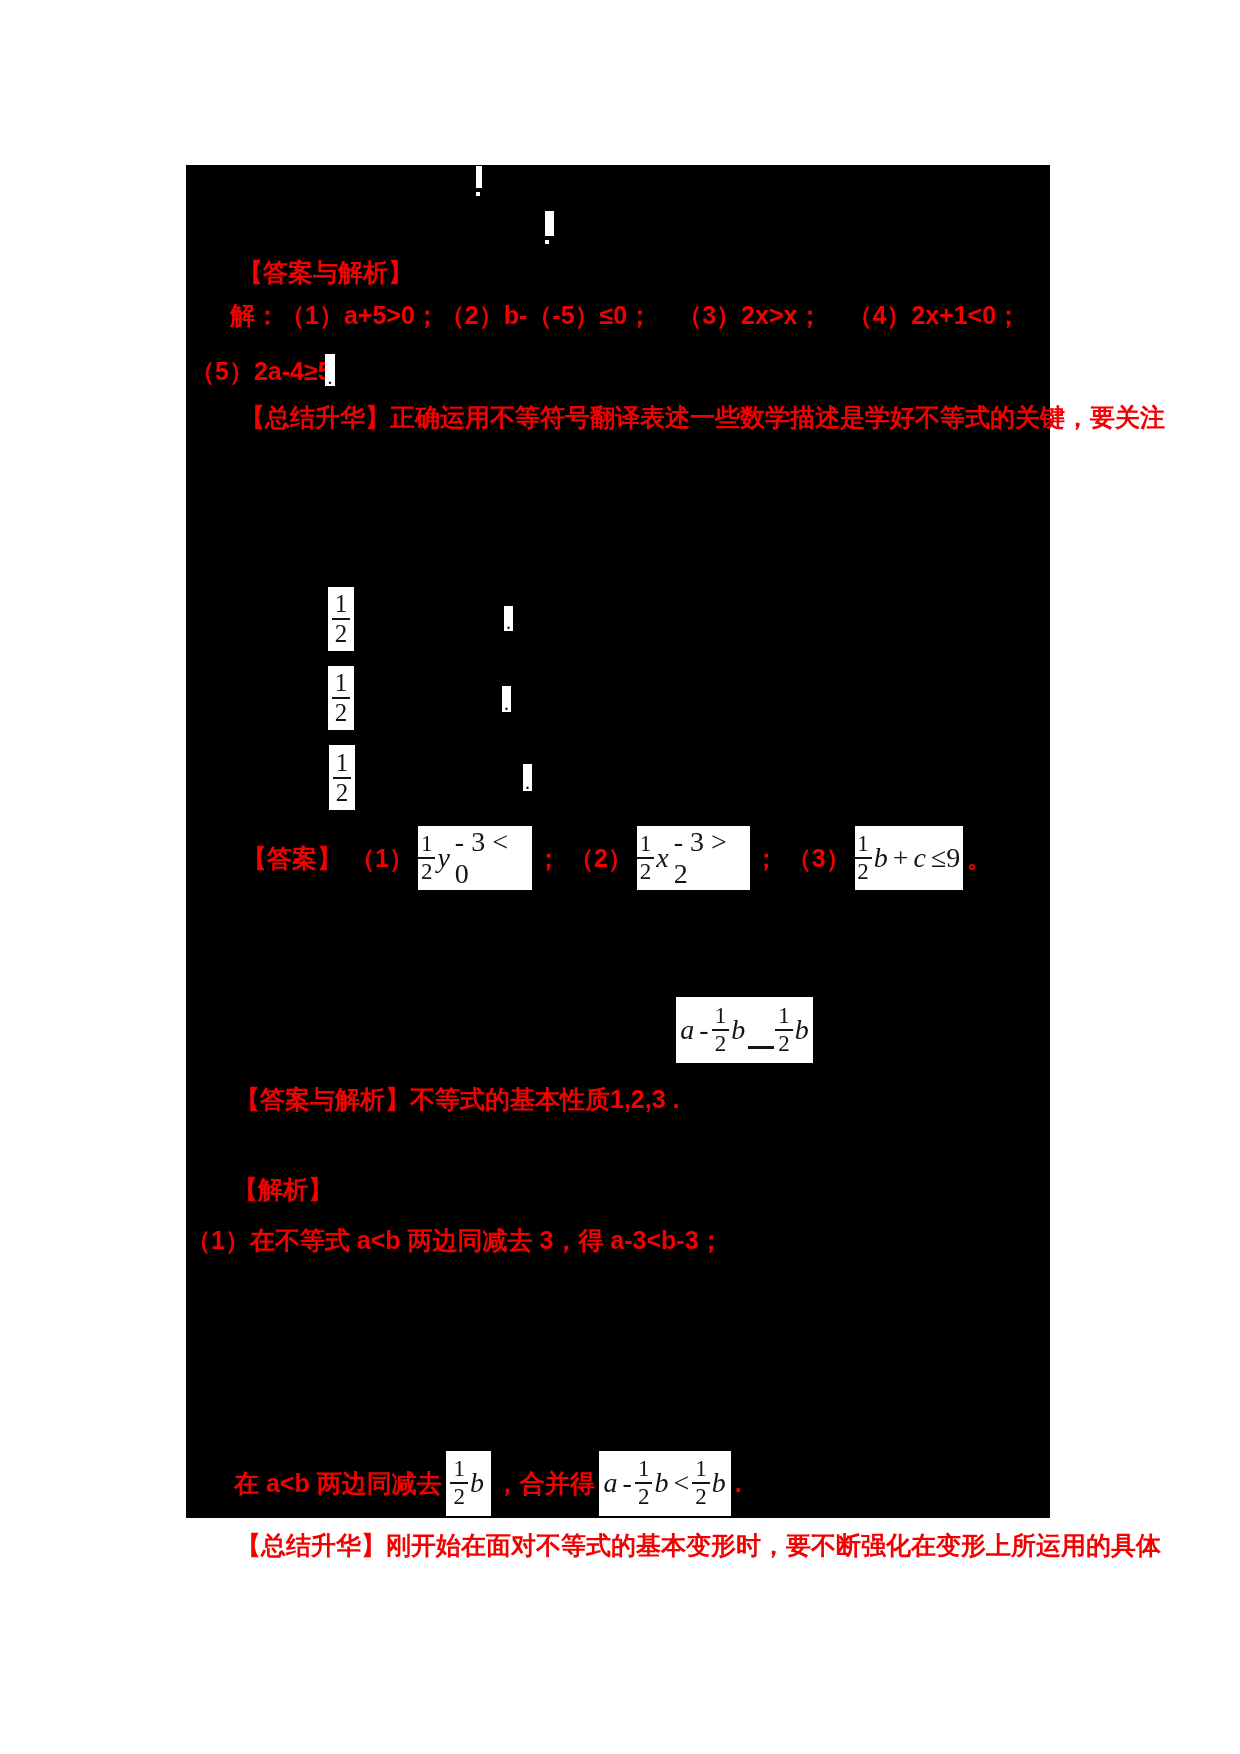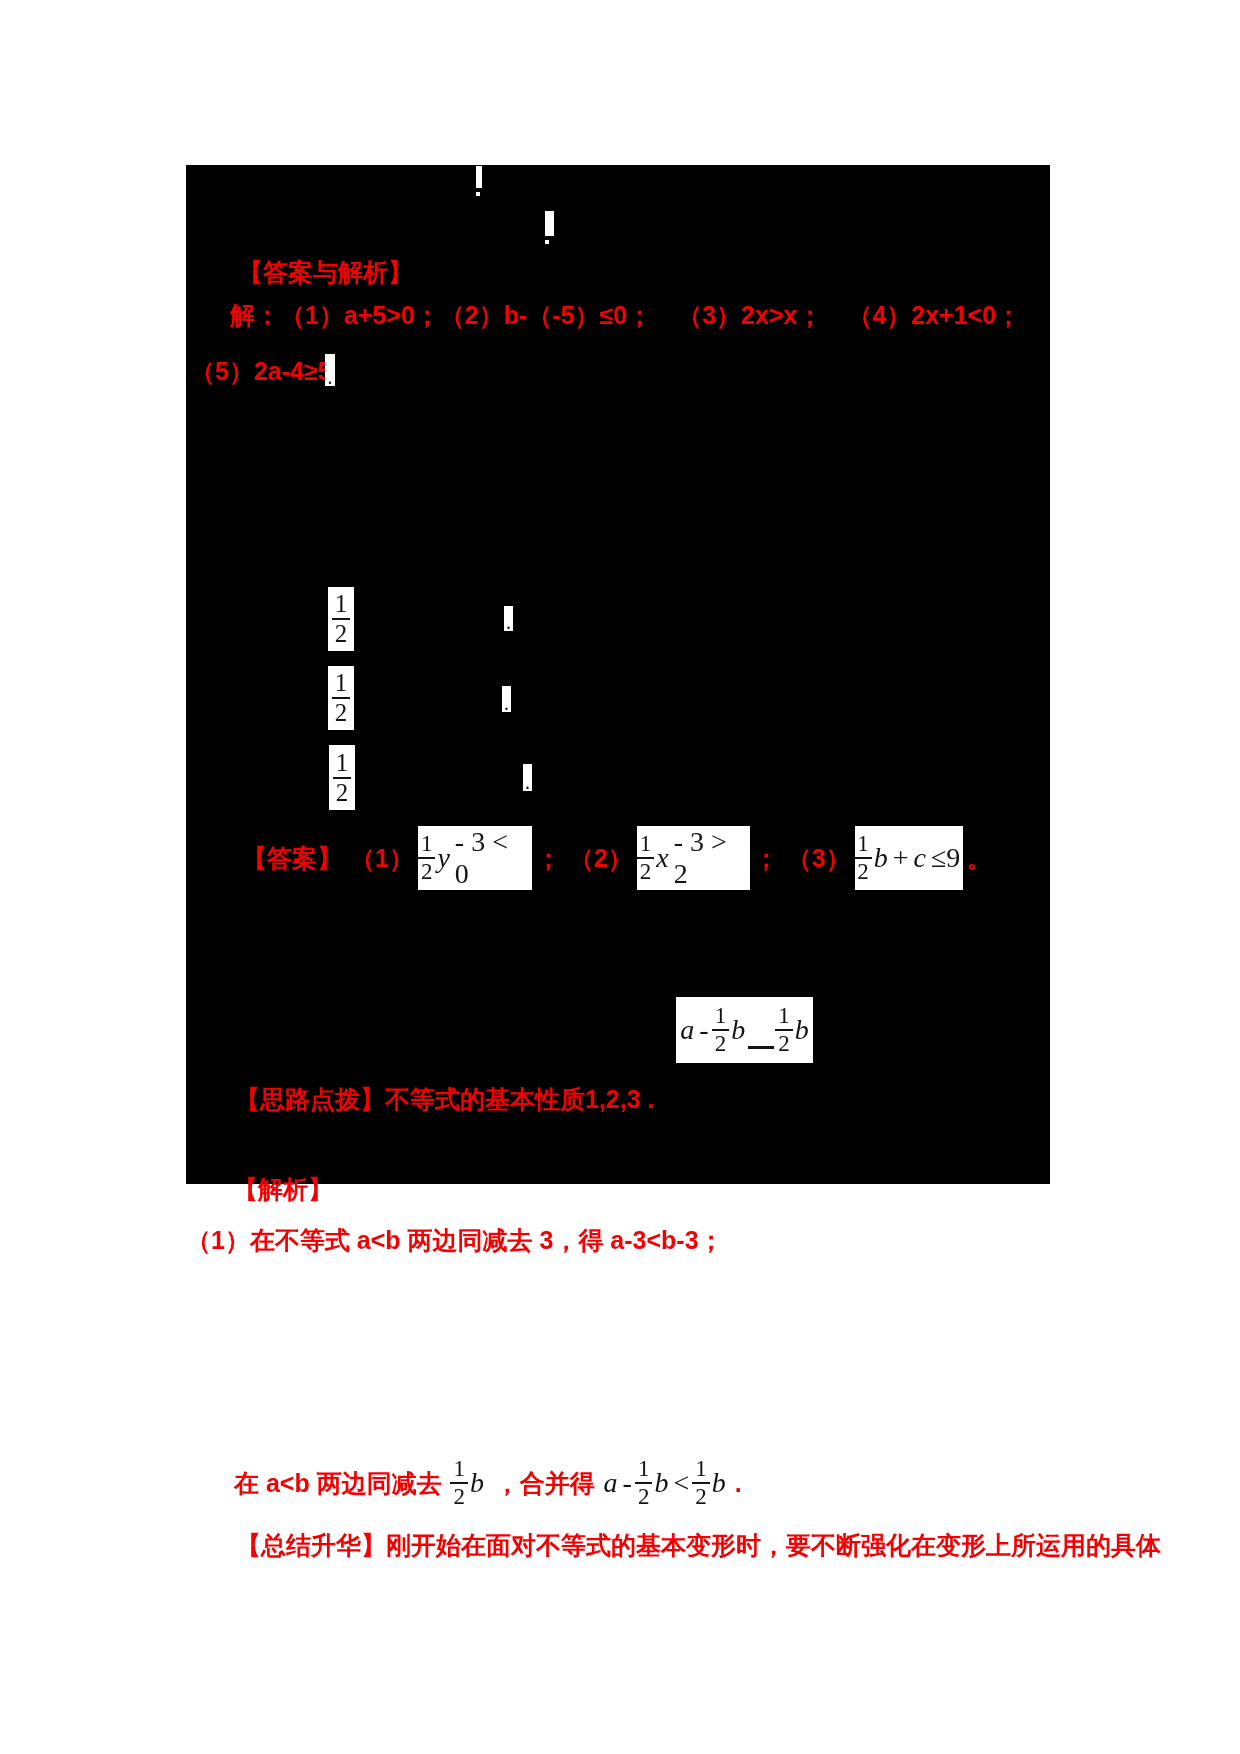--- a/index.html
+++ b/index.html
@@ -1,20 +1,20 @@
 <!DOCTYPE html>
 <html><head>
 <meta charset="utf-8">
 <style>
   html,body{margin:0;padding:0;}
   body{
     width:1240px;height:1754px;position:relative;background:#ffffff;
     font-family:"Liberation Sans",sans-serif;overflow:hidden;
   }
-  .panel{position:absolute;left:186px;top:165px;width:864px;height:1019px;background:#000000;}
+  .panel{position:absolute;left:186px;top:165px;width:864px;height:1353px;background:#000000;}
   .panel > div{position:absolute;}
   .red{color:#f40000;font-weight:bold;font-size:25px;white-space:nowrap;line-height:1.2;}
   .caret{background:#ffffff;}
   .caret-dot{background:#ffffff;width:4px;height:4px;}
   
   .pbox{
     background:#ffffff;color:#111111;display:flex;align-items:flex-end;justify-content:center;
     font-family:"Liberation Serif",serif;font-size:20px;line-height:0.6;padding-bottom:3px;box-sizing:border-box;
   }
   
@@ -47,20 +47,21 @@
 
   <div class="red" style="left:52px;top:92px">【答案与解析】</div>
 
   <div class="red" style="left:44px;top:135px">解：（1）a+5&gt;0；（2）b-（-5）≤0；　（3）2x&gt;x；　（4）2x+1&lt;0；</div>
 
   <div class="red" style="left:4px;top:191px">（5）2a-4≥5</div>
   <div class="pbox" style="left:139px;top:189px;width:10px;height:32px">
       <span>.</span>
     </div>
 
+  <div class="red" style="left:54px;top:237px">【总结升华】正确运用不等符号翻译表述一些数学描述是学好不等式的关键，要关注</div>
 
   <div class="halfbox" style="left:142px;top:422px;width:26px;height:64px">
     <span class="fr">
         <span class="n">1</span>
         <span class="d">2</span>
       </span>
   </div>
   <div class="pbox" style="left:318px;top:441px;width:9px;height:25px">
       <span>.</span>
     </div>
@@ -130,21 +131,21 @@
       </span>
     <i>b</i>
     <span class="blank"></span>
     <span class="fr">
         <span class="n">1</span>
         <span class="d">2</span>
       </span>
     <i>b</i>
   </div>
 
-  <div class="red" style="left:49px;top:919px">【思路点拨】不等式的基本性质1,2,3 .</div>
+  <div class="red" style="left:49px;top:919px">【答案与解析】不等式的基本性质1,2,3 .</div>
   <div class="red" style="left:47px;top:1009px">【解析】</div>
 
   <div class="red" style="left:0px;top:1060px">（1）在不等式 a&lt;b 两边同减去 3，得 a-3&lt;b-3；</div>
 
   <div class="row" style="left:44px;top:1285px;height:66px">
     <span class="red">在 a&lt;b 两边同减去</span>
     <span class="fbox" style="width:45px;height:65px">
       <span class="fr">
           <span class="n">1</span>
           <span class="d">2</span>

